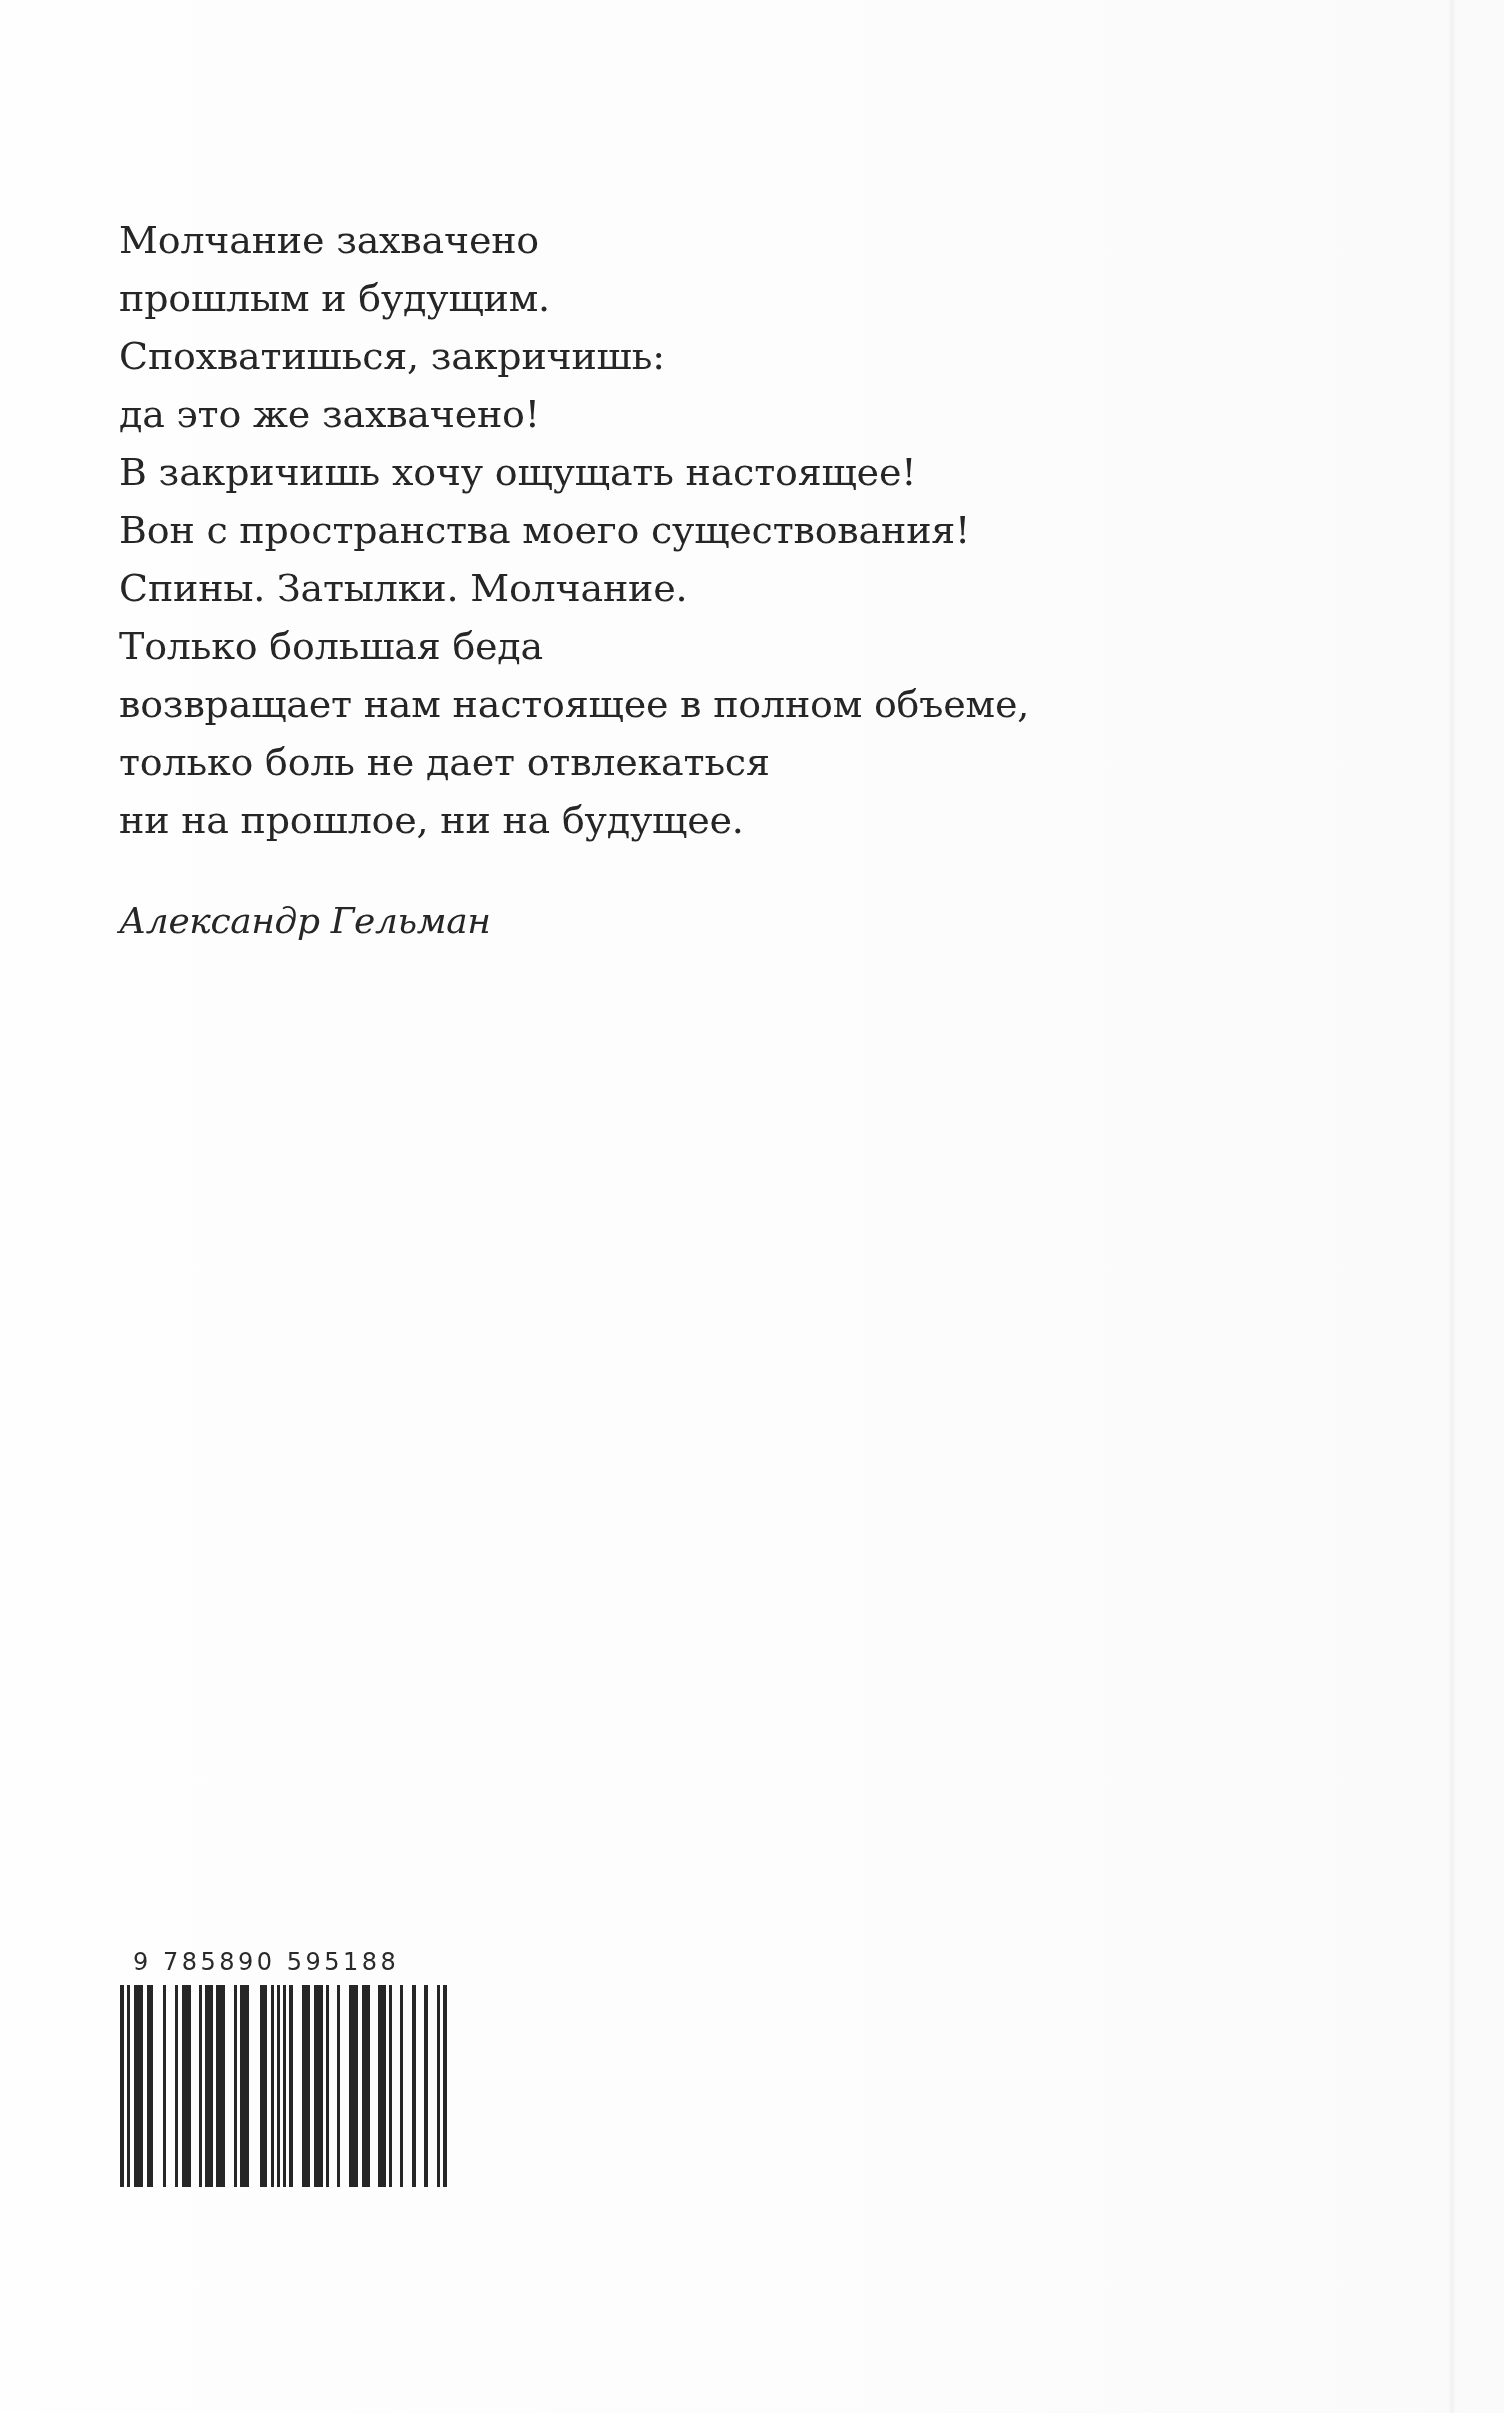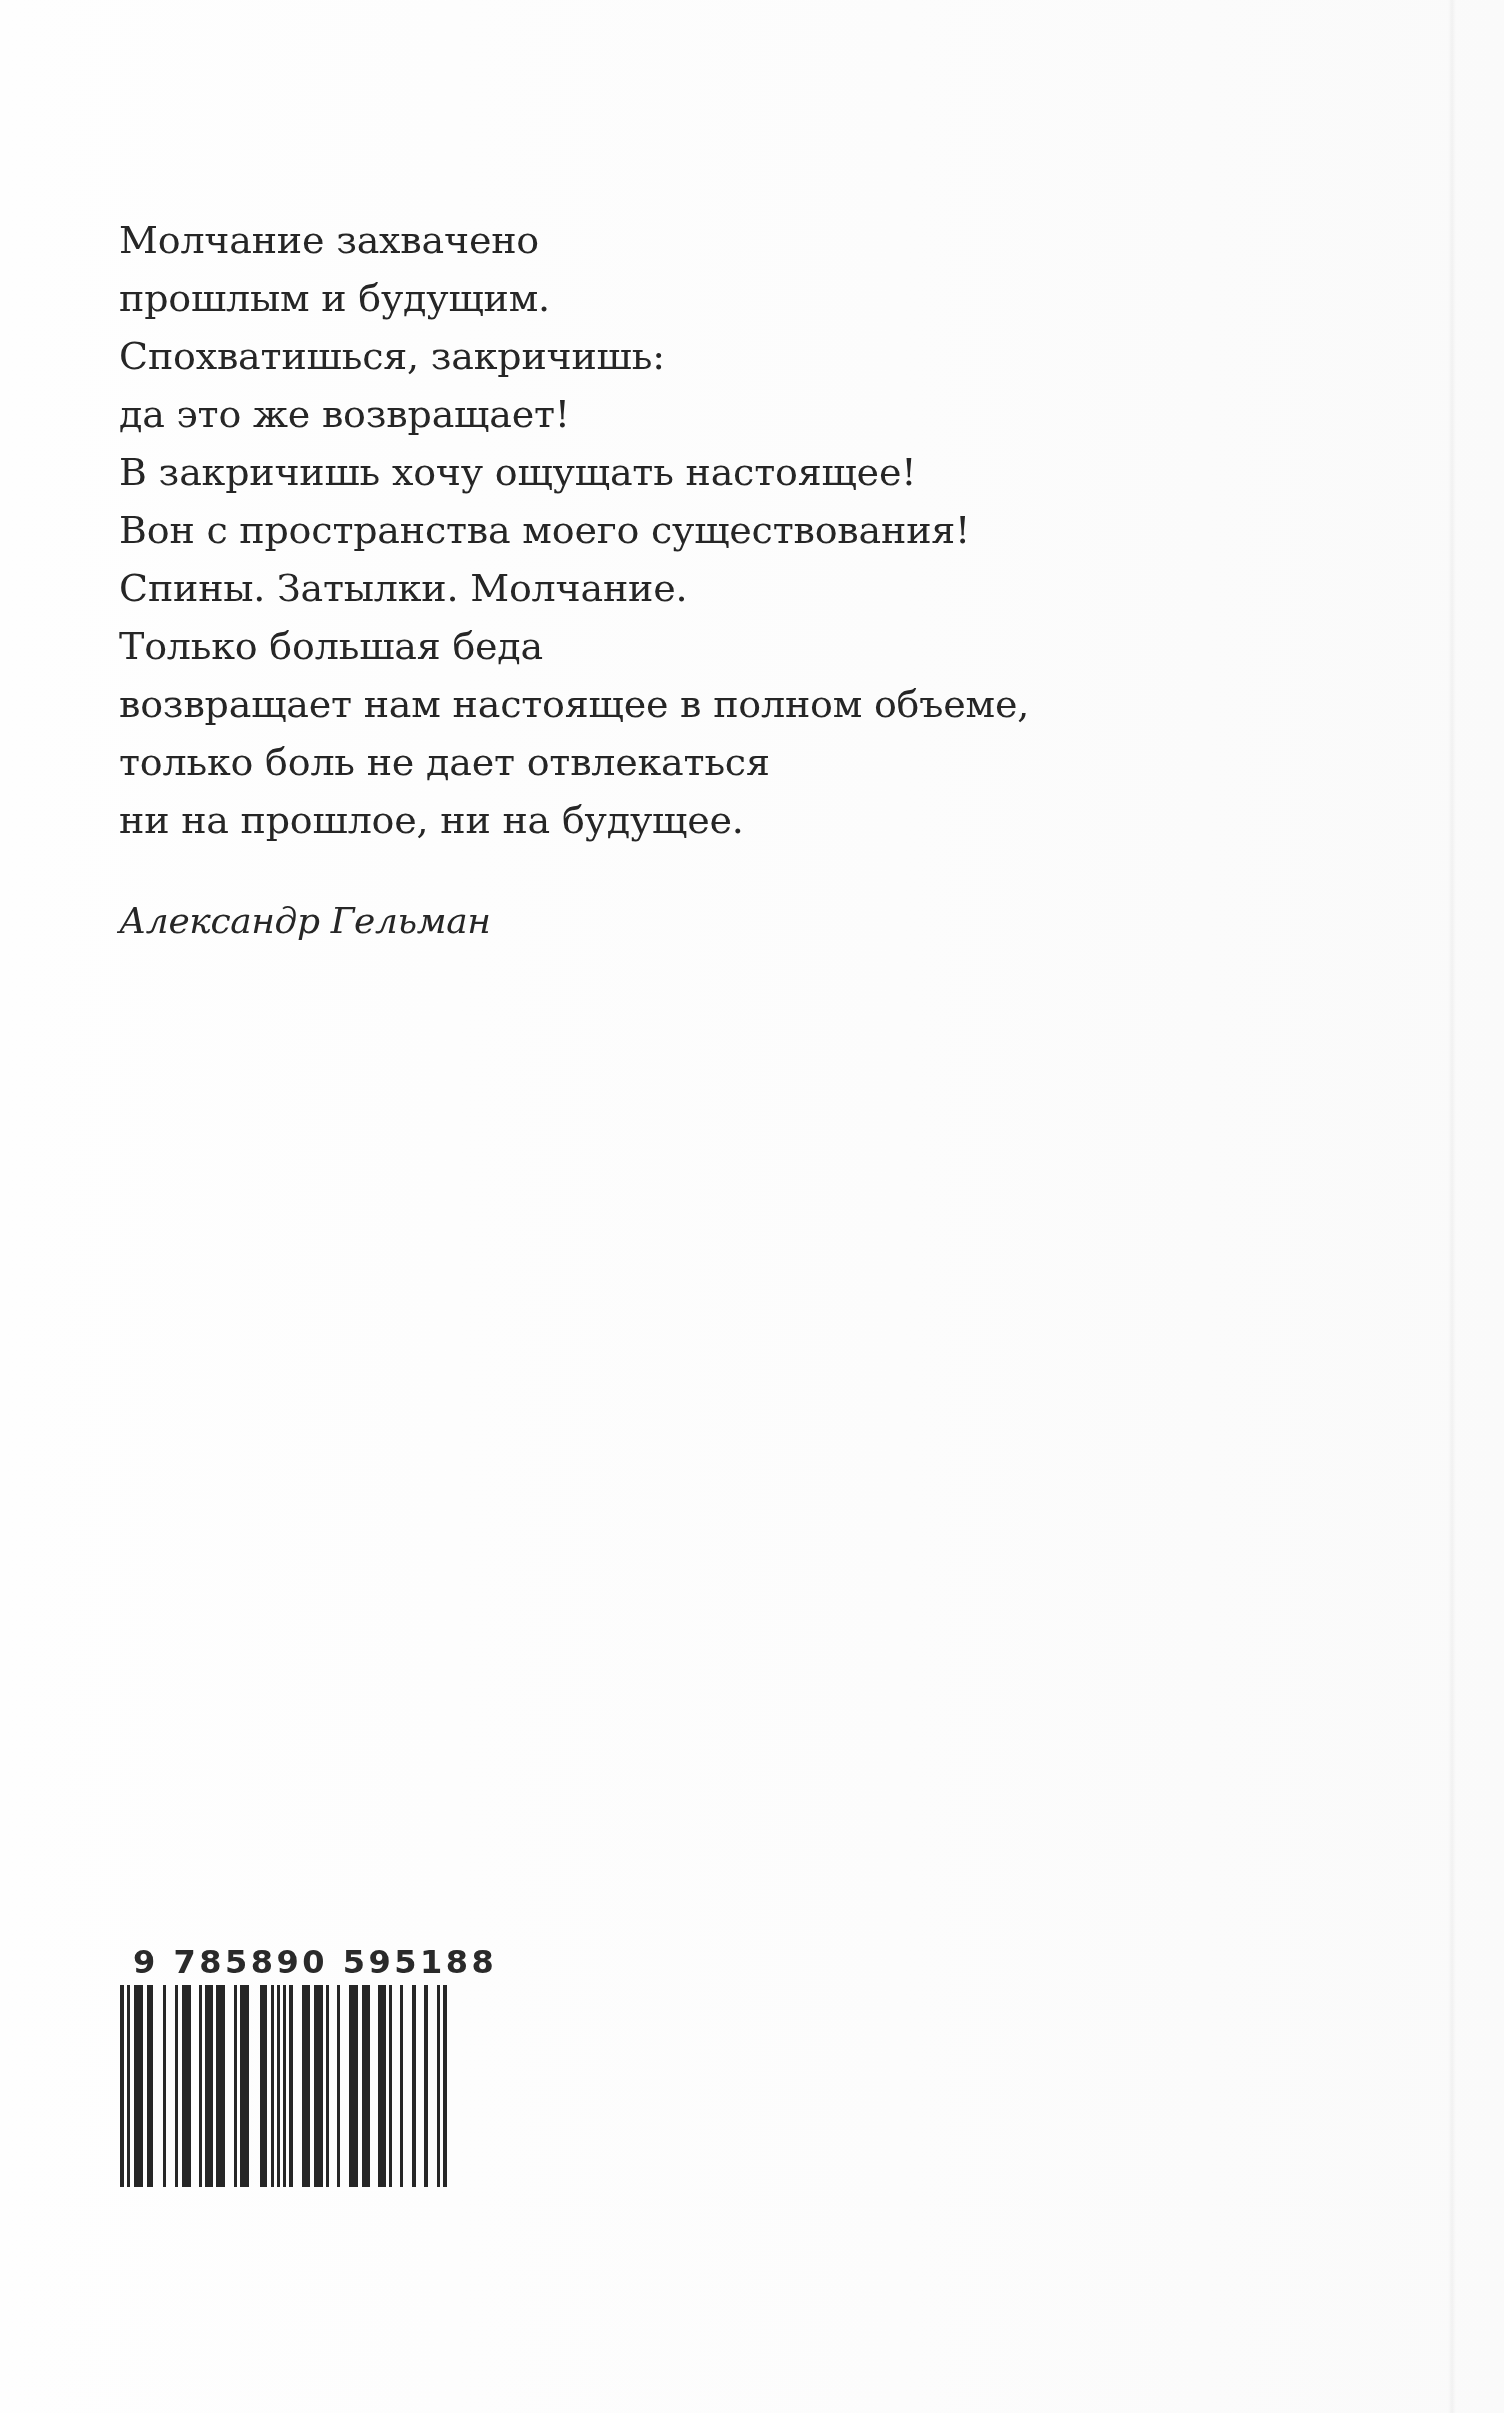--- a/index.html
+++ b/index.html
@@ -60,26 +60,25 @@
       left: 120px;
       top: 1945px;
       width: 328px;
       height: 245px;
     }
     .isbn-digits {
       position: absolute;
       left: 13px;
       top: 1.5px;
       font-family: "DejaVu Sans", sans-serif;
-      font-size: 32px;
+      font-size: 24px;
       line-height: 30px;
       color: #2a2a2a;
       letter-spacing: 3.5px;
       white-space: pre;
-      font-weight: bold;
     }
     .barcode-bars {
       position: absolute;
       left: 0;
       top: 40px;
       width: 328px;
       height: 202px;
     }
     .bar {
       position: absolute;
@@ -91,21 +90,21 @@
 </head>
 <body>
 
 <div class="page-surface"></div>
 <div class="spine-crease"></div>
 
 <div class="poem">
   <span class="poem-line">Молчание захвачено</span>
   <span class="poem-line">прошлым и будущим.</span>
   <span class="poem-line">Спохватишься, закричишь:</span>
-  <span class="poem-line">да это же возвращает!</span>
+  <span class="poem-line">да это же захвачено!</span>
   <span class="poem-line">В закричишь хочу ощущать настоящее!</span>
   <span class="poem-line">Вон с пространства моего существования!</span>
   <span class="poem-line">Спины. Затылки. Молчание.</span>
   <span class="poem-line">Только большая беда</span>
   <span class="poem-line">возвращает нам настоящее в полном объеме,</span>
   <span class="poem-line">только боль не дает отвлекаться</span>
   <span class="poem-line">ни на прошлое, ни на будущее.</span>
 </div>
 
 <div class="author">Александр Гельман</div>

